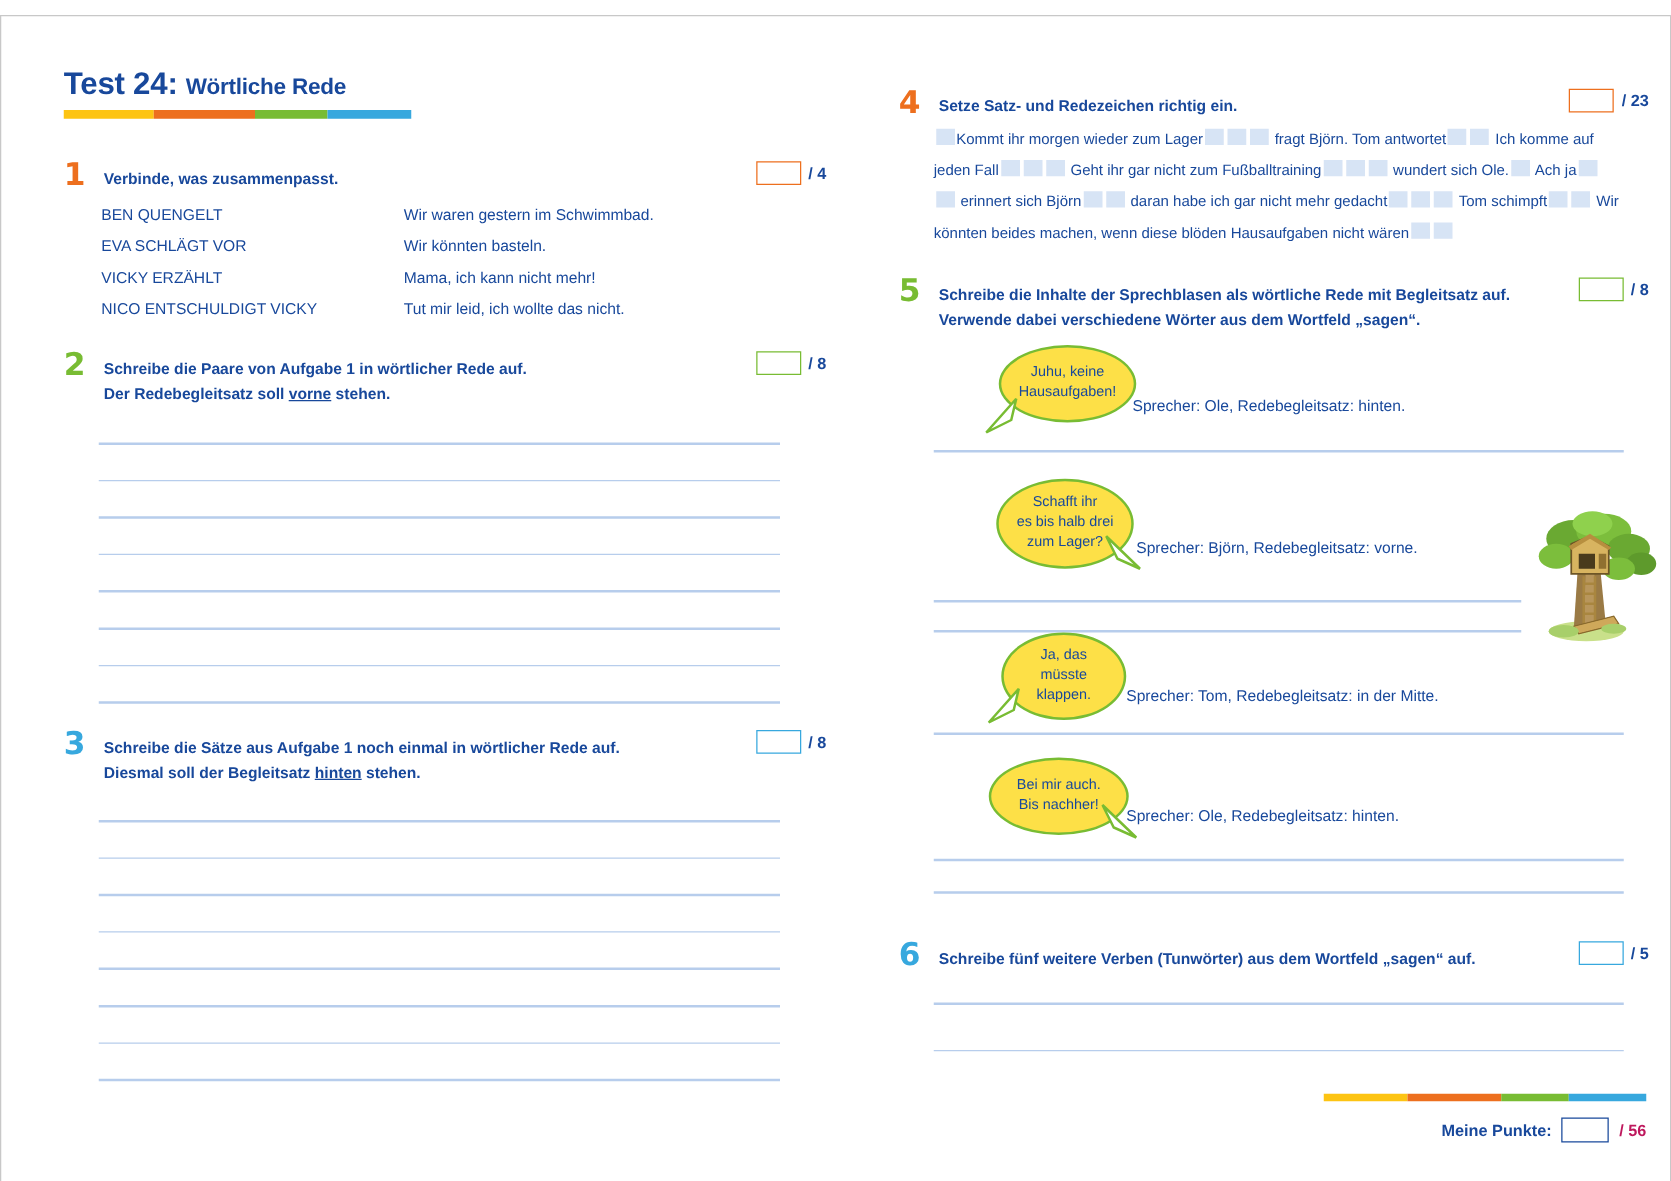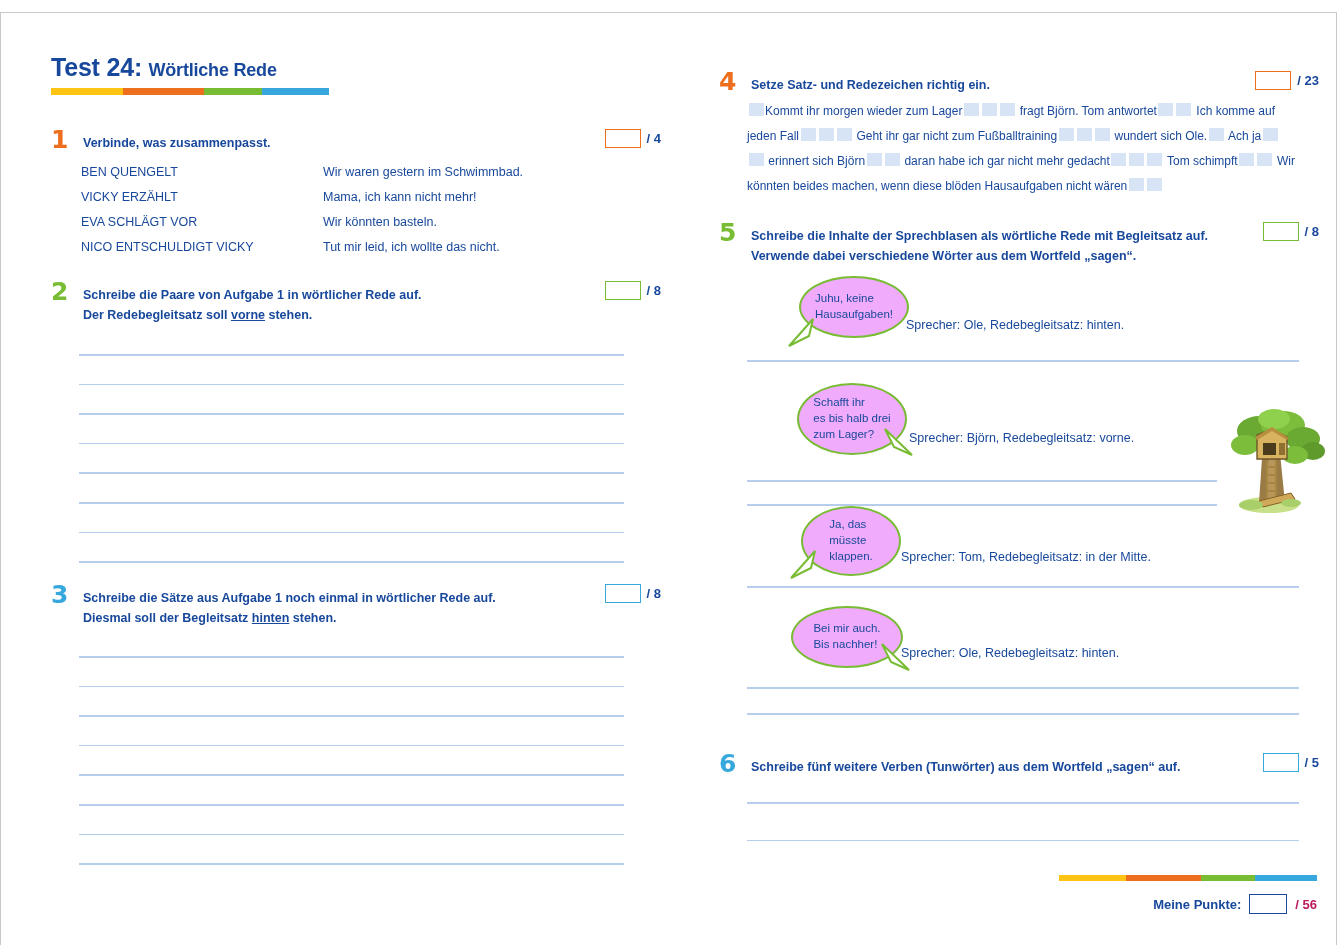--- a/index.html
+++ b/index.html
@@ -129,24 +129,25 @@
     vertical-align: -1px;
     margin: 0 1.5px;
   }
 
   
   .bubble-row { position: absolute; }
   .bubble {
     position: absolute;
     border: 2px solid #78bc33;
     border-radius: 50%;
-    background: #f0abfc;
+    background: #fde047;
     display: flex;
     align-items: center;
     justify-content: center;
+    text-align: center;
     color: #18489b;
     font-size: 11.5px;
     line-height: 1.38;
     box-sizing: border-box;
   }
   .bubble-tail { position: absolute; }
   .speaker {
     position: absolute;
     font-size: 12.5px;
     color: #18489b;
@@ -214,26 +215,26 @@
         </div>
       </div>
     </div>
 
     <div class="pairs" style="top:146px;">
       <div class="pair-row">
         <div class="pair-left">BEN QUENGELT</div>
         <div class="pair-right">Wir waren gestern im Schwimmbad.</div>
       </div>
       <div class="pair-row">
+        <div class="pair-left">EVA SCHLÄGT VOR</div>
+        <div class="pair-right">Wir könnten basteln.</div>
+      </div>
+      <div class="pair-row">
         <div class="pair-left">VICKY ERZÄHLT</div>
         <div class="pair-right">Mama, ich kann nicht mehr!</div>
-      </div>
-      <div class="pair-row">
-        <div class="pair-left">EVA SCHLÄGT VOR</div>
-        <div class="pair-right">Wir könnten basteln.</div>
       </div>
       <div class="pair-row">
         <div class="pair-left">NICO ENTSCHULDIGT VICKY</div>
         <div class="pair-right">Tut mir leid, ich wollte das nicht.</div>
       </div>
     </div>
 
     <div class="ex" style="top:272px;">
       <div class="ex-head">
         <div class="ex-num c-green">2</div>

